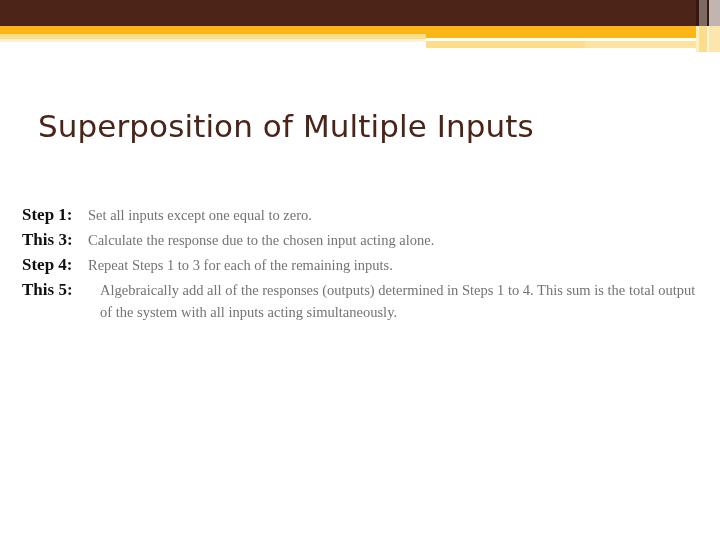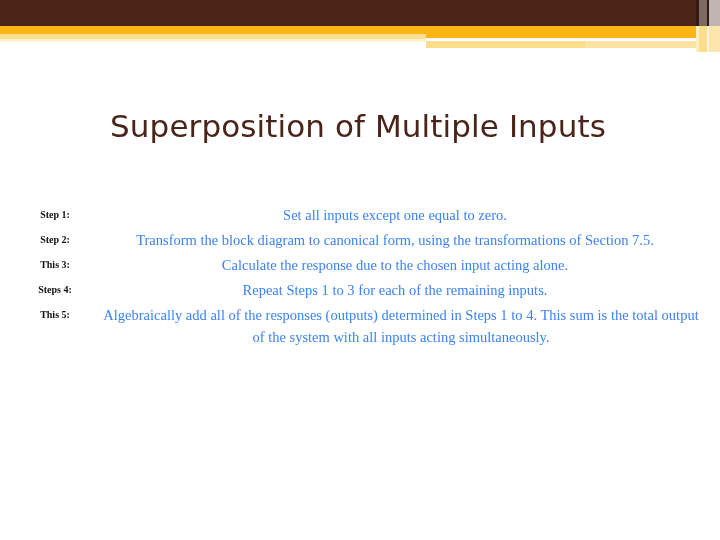--- a/index.html
+++ b/index.html
@@ -13,21 +13,20 @@
     font-family: "Liberation Sans", sans-serif;
     overflow: hidden;
   }
 
   .slide {
     position: relative;
     width: 720px;
     height: 540px;
     background: #ffffff;
     overflow: hidden;
-    text-align: center;
   }
 
   
   .header-deco {
     position: absolute;
     left: 0;
     top: 0;
     width: 720px;
     height: 52px;
   }
@@ -153,31 +152,31 @@
 
   .step-row {
     display: flex;
     align-items: flex-start;
     margin-bottom: 3px;
   }
 
   .step-label {
     flex: 0 0 66px;
     font-weight: bold;
-    font-size: 10px;
+    font-size: 17px;
     line-height: 22px;
     white-space: nowrap;
     color: #111111;
   }
 
   .step-text {
     flex: 1 1 auto;
     font-size: 14.5px;
     line-height: 22px;
-    color: #3b82f6;
+    color: #737373;
   }
 
   .step-text-wide {
     max-width: 615px;
     margin-left: 12px;
   }
 </style>
 </head>
 <body>
 
@@ -206,32 +205,28 @@
 
   <div class="slide-title">Superposition of Multiple Inputs</div>
 
   <div class="steps-block">
 
     <div class="step-row">
       <div class="step-label">Step 1:</div>
       <div class="step-text">Set all inputs except one equal to zero.</div>
     </div>
 
-    <div class="step-row">
-      <div class="step-label">Step 2:</div>
-      <div class="step-text">Transform the block diagram to canonical form, using the transformations of Section 7.5.</div>
-    </div>
 
     <div class="step-row">
       <div class="step-label">This 3:</div>
       <div class="step-text">Calculate the response due to the chosen input acting alone.</div>
     </div>
 
     <div class="step-row">
-      <div class="step-label">Steps 4:</div>
+      <div class="step-label">Step 4:</div>
       <div class="step-text">Repeat Steps 1 to 3 for each of the remaining inputs.</div>
     </div>
 
     <div class="step-row">
       <div class="step-label">This 5:</div>
       <div class="step-text step-text-wide">Algebraically add all of the responses (outputs) determined in Steps 1 to 4. This sum is the total output of the system with all inputs acting simultaneously.</div>
     </div>
 
   </div>
 

